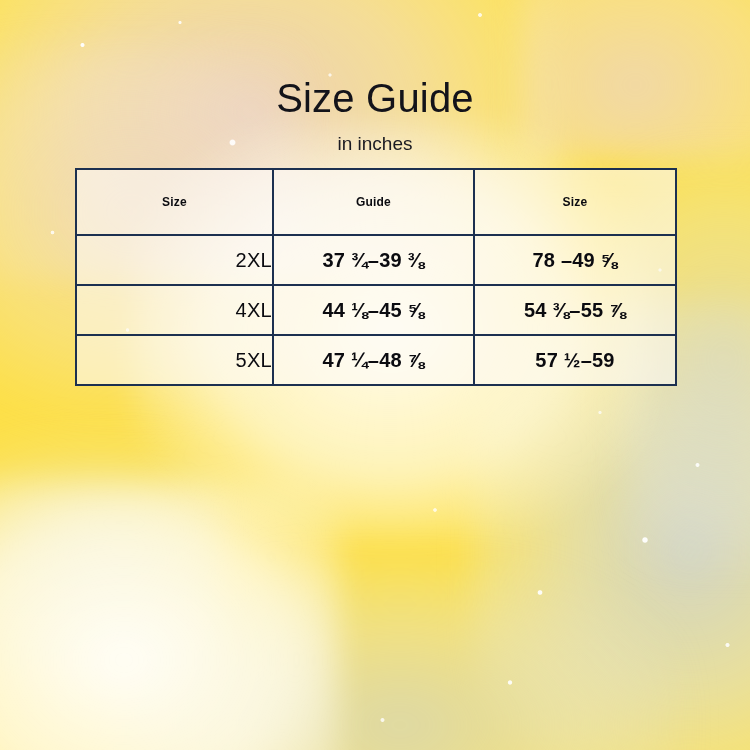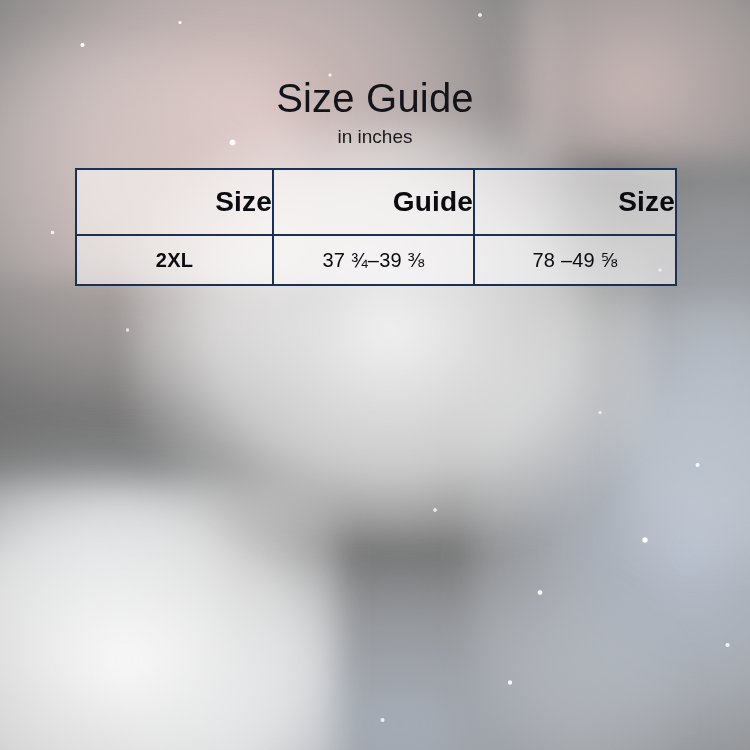--- a/index.html
+++ b/index.html
@@ -11,21 +11,21 @@
     height: 750px;
     overflow: hidden;
     font-family: "Liberation Sans", sans-serif;
     background: #fbf9f8;
   }
 
   #canvas {
     position: relative;
     width: 750px;
     height: 750px;
-    background: #737373;
+    background: #fde047;
     overflow: hidden;
   }
 
   
   .wash {
     position: absolute;
     pointer-events: none;
   }
   .wash-pink-top {
     left: -60px; top: -140px;
@@ -148,21 +148,21 @@
     width: 750px;
     text-align: center;
     font-size: 40px;
     font-weight: 400;
     color: #13131a;
     letter-spacing: 0.2px;
     line-height: 1;
   }
   .subtitle {
     position: absolute;
-    left: 0; top: 127px;
+    left: 0; top: 134px;
     width: 750px;
     text-align: center;
     font-size: 19px;
     font-weight: 400;
     color: #1b1b22;
     line-height: 1;
   }
 
   .size-table {
     position: absolute;
@@ -177,37 +177,37 @@
   .size-table td {
     border: 2px solid #1c3050;
     height: 48px;
     text-align: center;
     vertical-align: middle;
     padding: 0;
     color: #0b0b10;
   }
   .size-table th {
     height: 64px;
-    font-size: 28px;
+    font-size: 12px;
     font-weight: bold;
     letter-spacing: 0.2px;
-    text-align: right;
   }
   .col-size  { width: 197px; }
   .col-waist { width: 201px; }
   .col-hips  { width: 202px; }
 
   td.cell-size {
     font-size: 20px;
-    font-weight: bold;
+    font-weight: normal;
     letter-spacing: 0.3px;
+    text-align: right;
   }
   td.cell-val {
     font-size: 20px;
-    font-weight: 400;
+    font-weight: 700;
     letter-spacing: 0.2px;
   }
 </style>
 </head>
 <body>
 
 <div id="canvas">
 
   <div class="wash wash-pink-top"></div>
   <div class="wash wash-pink-left"></div>
@@ -238,17 +238,27 @@
           <th>Guide</th>
           <th>Size</th>
         </tr>
       </thead>
       <tbody>
         <tr>
           <td class="cell-size">2XL</td>
           <td class="cell-val">37 ¾–39 ⅜</td>
           <td class="cell-val">78 –49 ⅝</td>
         </tr>
+        <tr>
+          <td class="cell-size">4XL</td>
+          <td class="cell-val">44 ⅛–45 ⅝</td>
+          <td class="cell-val">54 ⅜–55 ⅞</td>
+        </tr>
+        <tr>
+          <td class="cell-size">5XL</td>
+          <td class="cell-val">47 ¼–48 ⅞</td>
+          <td class="cell-val">57 ½–59</td>
+        </tr>
       </tbody>
     </table>
 
   </div>
 </div>
 
 </body></html>

